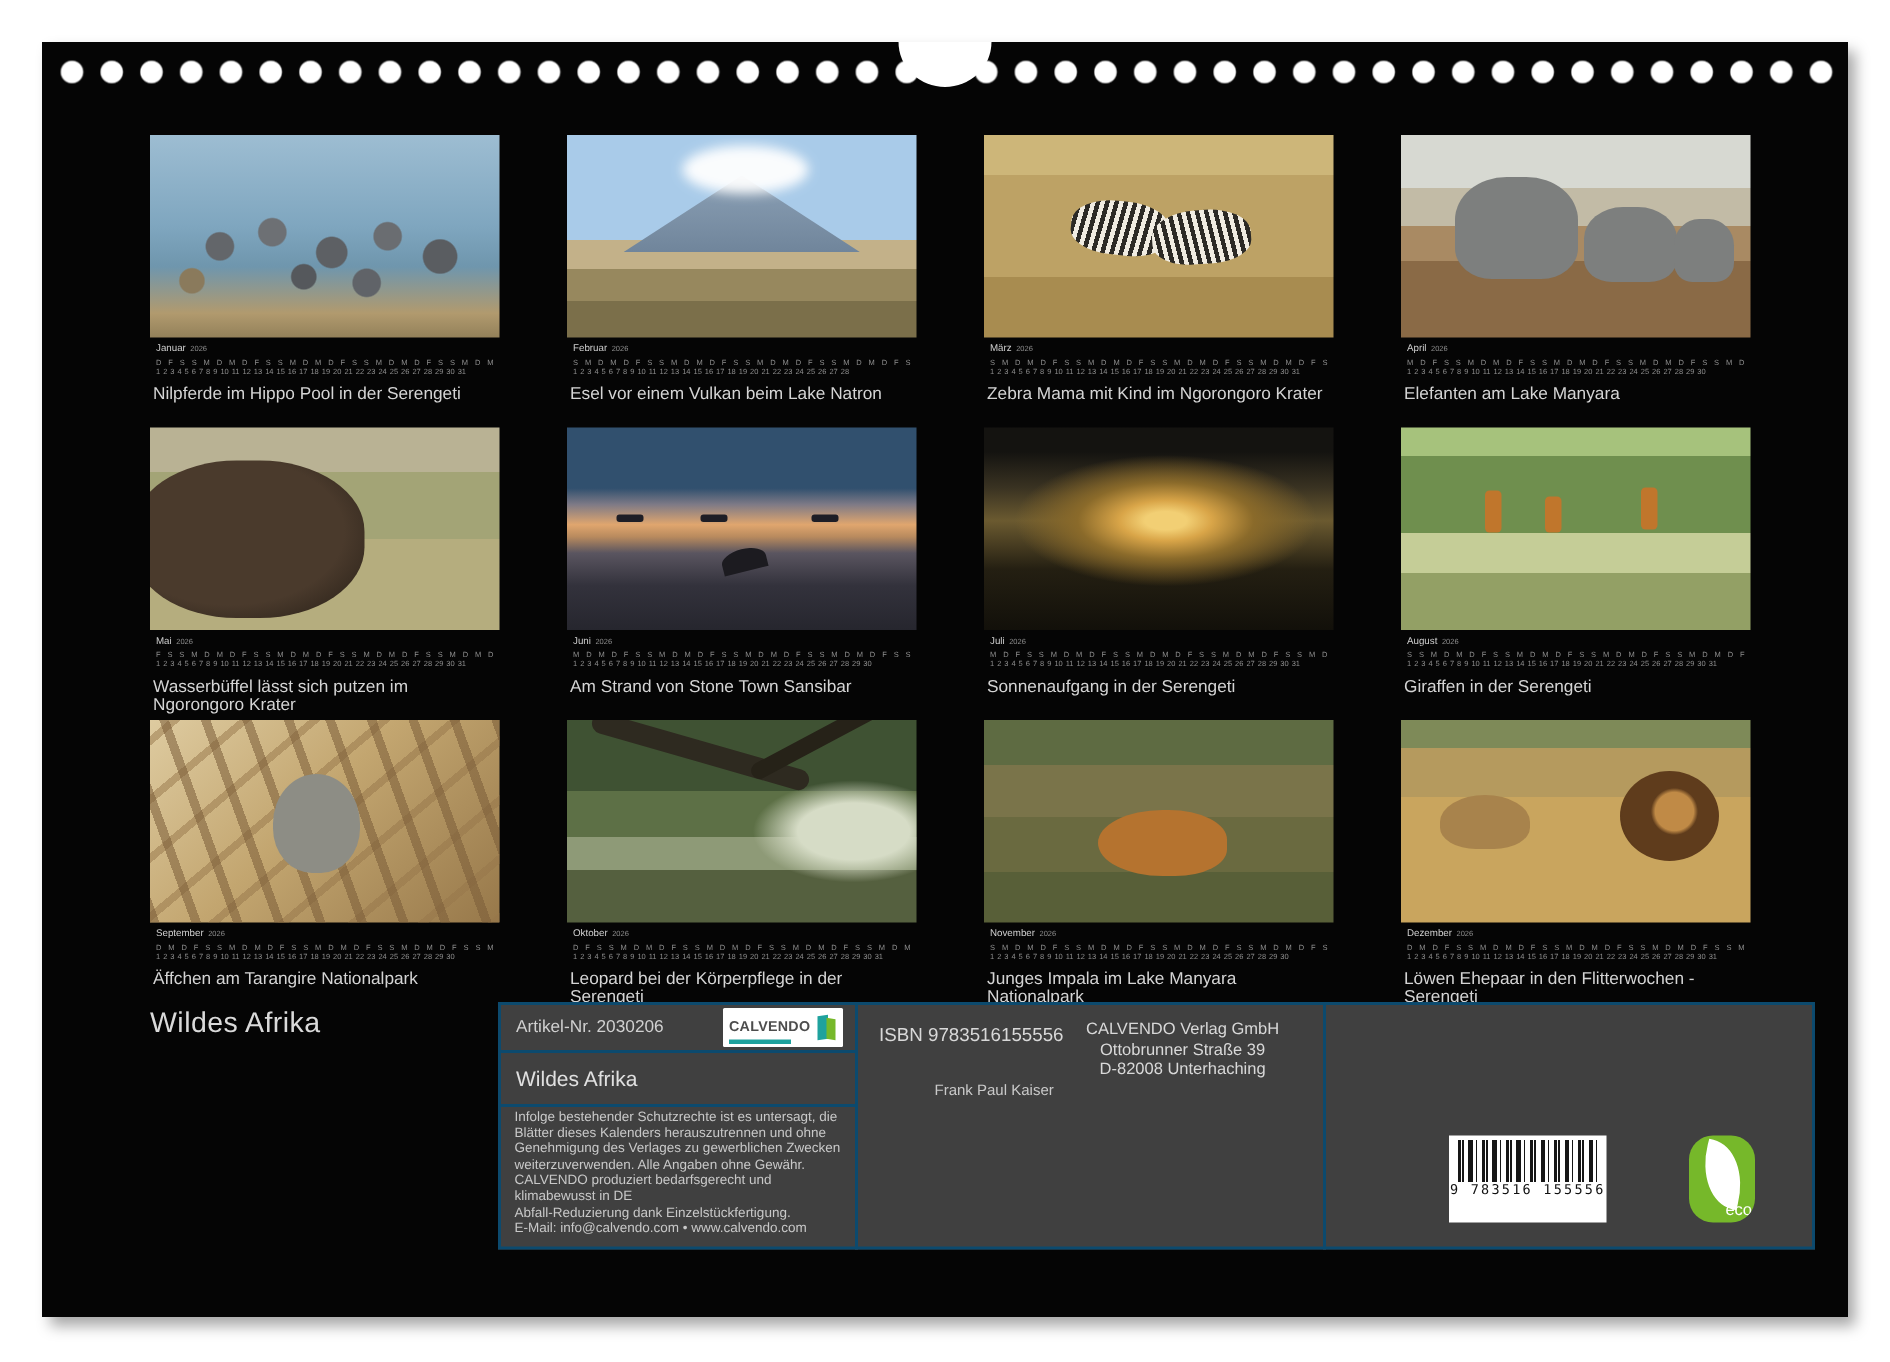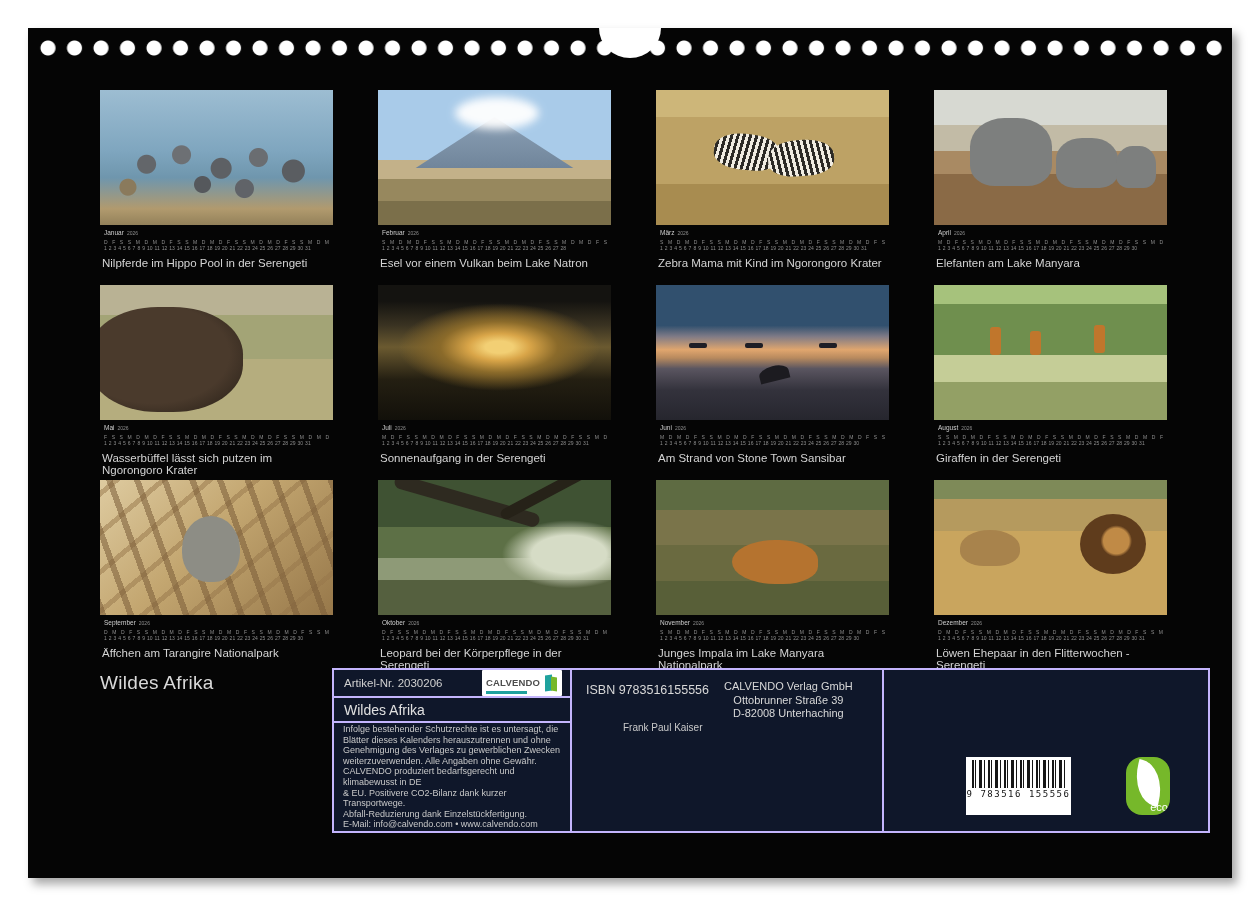--- a/index.html
+++ b/index.html
@@ -75,21 +75,21 @@
   .mrow1{font-size:6.5px;color:#cfcfcf;line-height:8px;}
   .mrow1 .yr{font-size:5px;color:#8f8f8f;margin-left:3px;}
   .wdays,.days{font-size:5px;color:#8f8f8f;white-space:nowrap;overflow:hidden;line-height:6px;width:229px;}
   .wdays{word-spacing:3.2px;margin-top:2px;}
   .days{word-spacing:.6px;}
   .cap{margin-top:6px;font-size:11.5px;color:#d4d4d4;padding-left:2px;}
 
   .big-title{position:absolute;left:72px;top:644px;font-size:19px;color:#dadada;letter-spacing:.3px;}
 
   .info{position:absolute;left:304px;top:640px;width:878px;height:165px;display:flex;color:#d0d0d0;}
-  .bx{border:2px solid #c4b5fd;box-sizing:border-box;background:#0f172a;}
+  .bx{border:2px solid #0c4a6e;box-sizing:border-box;background:#404040;}
   .col1{width:240px;display:flex;flex-direction:column;}
   .r1{height:34px;display:flex;align-items:center;justify-content:space-between;padding:0 8px 0 10px;}
   .r2{height:38px;margin-top:-2px;display:flex;align-items:center;padding:0 10px;}
   .r3{flex:1;margin-top:-2px;padding:1px 9px;}
   .artikel{font-size:11.5px;}
   .logo{width:80px;height:26px;background:#fff;display:flex;align-items:center;padding:2px 4px;box-sizing:border-box;border-radius:1px;}
   .logo-txt{flex:1;}
   .logo-word{font-size:9.5px;font-weight:bold;color:#4d4d4d;letter-spacing:.2px;line-height:10px;}
   .logo-sub{height:3px;margin-top:1px;background:linear-gradient(90deg,#1fa29e 0 70%,transparent 70%);}
   .logo-mark{width:13px;height:18px;position:relative;}
@@ -176,42 +176,42 @@
         </div>
       <div class="mcal">
         <div class="mrow1"><span>Mai</span><span class="yr">2026</span></div>
         <div class="wdays">F S S M D M D F S S M D M D F S S M D M D F S S M D M D F S S</div>
         <div class="days">1 2 3 4 5 6 7 8 9 10 11 12 13 14 15 16 17 18 19 20 21 22 23 24 25 26 27 28 29 30 31</div>
       </div>
       <div class="cap">Wasserbüffel lässt sich putzen im Ngorongoro Krater</div>
     </div>
 
     <div class="cell">
-      <div class="photo art7"></div>
-      <div class="mcal">
-        <div class="mrow1"><span>Juli</span><span class="yr">2026</span></div>
-        <div class="wdays">M D F S S M D M D F S S M D M D F S S M D M D F S S M D M D F</div>
-        <div class="days">1 2 3 4 5 6 7 8 9 10 11 12 13 14 15 16 17 18 19 20 21 22 23 24 25 26 27 28 29 30 31</div>
-      </div>
-      <div class="cap">Sonnenaufgang in der Serengeti</div>
-    </div>
-
-    <div class="cell">
       <div class="photo art6">
           <i class="boat b1"></i>
           <i class="boat b2"></i>
           <i class="boat b3"></i>
           <i class="sil"></i>
         </div>
       <div class="mcal">
         <div class="mrow1"><span>Juni</span><span class="yr">2026</span></div>
         <div class="wdays">M D M D F S S M D M D F S S M D M D F S S M D M D F S S M D</div>
         <div class="days">1 2 3 4 5 6 7 8 9 10 11 12 13 14 15 16 17 18 19 20 21 22 23 24 25 26 27 28 29 30</div>
       </div>
       <div class="cap">Am Strand von Stone Town Sansibar</div>
+    </div>
+
+    <div class="cell">
+      <div class="photo art7"></div>
+      <div class="mcal">
+        <div class="mrow1"><span>Juli</span><span class="yr">2026</span></div>
+        <div class="wdays">M D F S S M D M D F S S M D M D F S S M D M D F S S M D M D F</div>
+        <div class="days">1 2 3 4 5 6 7 8 9 10 11 12 13 14 15 16 17 18 19 20 21 22 23 24 25 26 27 28 29 30 31</div>
+      </div>
+      <div class="cap">Sonnenaufgang in der Serengeti</div>
     </div>
 
     <div class="cell">
       <div class="photo art8">
           <i class="gir g1"></i>
           <i class="gir g2"></i>
           <i class="gir g3"></i>
         </div>
       <div class="mcal">
         <div class="mrow1"><span>August</span><span class="yr">2026</span></div>
@@ -292,21 +292,20 @@
       </div>
       <div class="bx r2">
         <span class="ftitle">Wildes Afrika</span>
       </div>
       <div class="bx r3">
         <div class="legal">Infolge bestehender Schutzrechte ist es untersagt, die</div>
         <div class="legal">Blätter dieses Kalenders herauszutrennen und ohne</div>
         <div class="legal">Genehmigung des Verlages zu gewerblichen Zwecken</div>
         <div class="legal">weiterzuverwenden. Alle Angaben ohne Gewähr.</div>
         <div class="legal">CALVENDO produziert bedarfsgerecht und klimabewusst in DE</div>
-        <div class="legal">&amp; EU. Positivere CO2-Bilanz dank kurzer Transportwege.</div>
         <div class="legal">Abfall-Reduzierung dank Einzelstückfertigung.</div>
         <div class="legal">E-Mail: info@calvendo.com • www.calvendo.com</div>
       </div>
     </div>
     <div class="bx col2">
       <div class="isbn">ISBN 9783516155556</div>
       <div class="author">Frank Paul Kaiser</div>
       <div class="pub">
         <div>CALVENDO Verlag GmbH</div>
         <div>Ottobrunner Straße 39</div>

